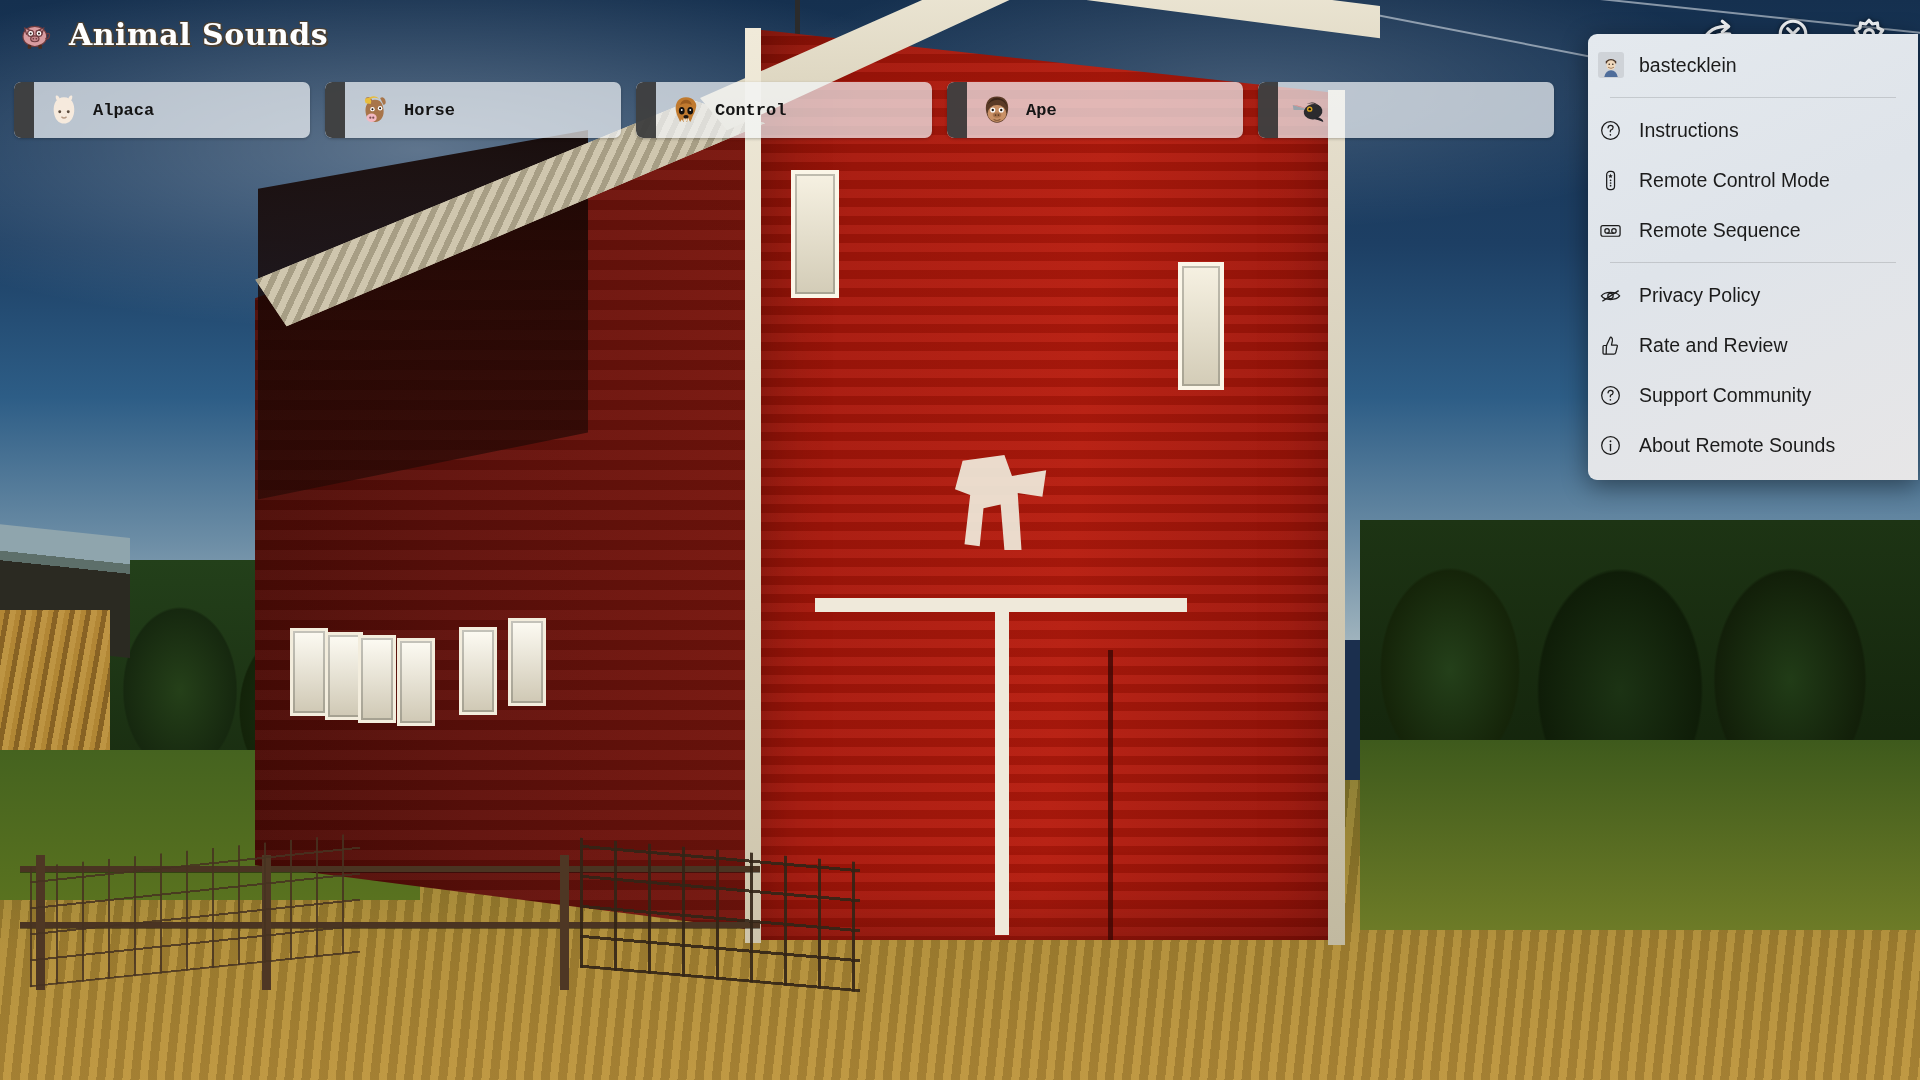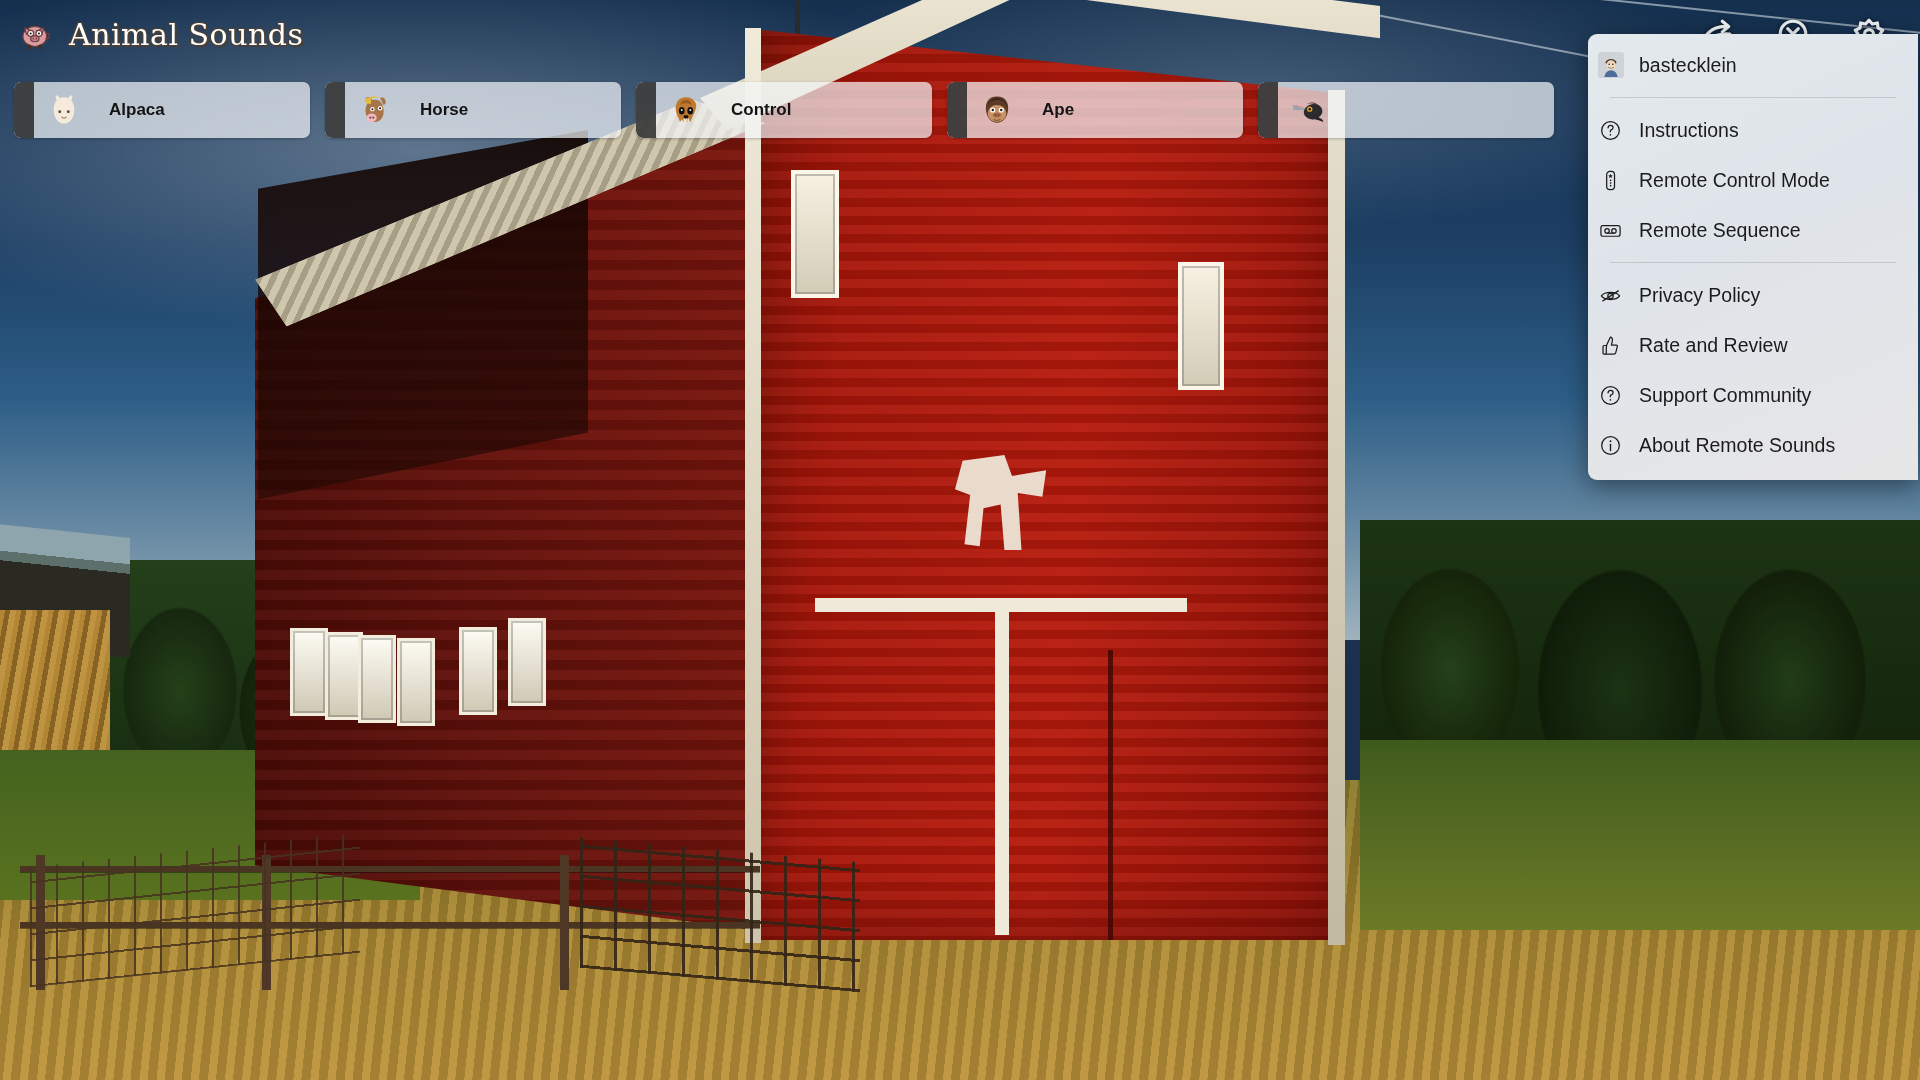--- a/index.html
+++ b/index.html
@@ -176,21 +176,21 @@
   #header {
     position:absolute; left:0; top:0; width:1920px; height:68px;
     display:flex; align-items:center; z-index:40;
   }
   #app-logo {
     width:38px; height:38px; margin-left:17px; margin-right:14px;
     flex:0 0 auto; display:block;
   }
   #app-title {
     font-family: "DejaVu Serif", serif;
-    font-weight: normal;
+    font-weight: bold;
     font-size: 30px;
     color: #ffffff;
     letter-spacing: .5px;
     text-shadow: 2px 2px 0 #4b4033, -1px -1px 0 #4b4033, 1px -1px 0 #4b4033, -1px 1px 0 #4b4033;
   }
   #header-actions {
     margin-left:auto; display:flex; align-items:center; gap:42px;
     margin-right:34px;
   }
   .hdr-icon {
@@ -226,22 +226,22 @@
     border-radius: 7px 0 0 7px;
   }
   .animal-emoji {
     position:relative; z-index:2;
     width:34px; height:34px; margin-left:33px; flex:0 0 auto;
     display:flex; align-items:center; justify-content:center;
   }
   .animal-emoji svg { width:34px; height:34px; display:block; }
   .animal-label {
     position:relative; z-index:2;
-    margin-left:28px;
-    font-family: Liberation Sans, sans-serif;
+    margin-left:12px;
+    font-family: Liberation Mono, monospace;
     font-weight: bold;
     font-size: 17px;
     color: #141414;
     white-space: nowrap;
     text-align: right;
   }
 
   
   #menu {
     position:absolute; right:2px; top:34px; width:330px;

